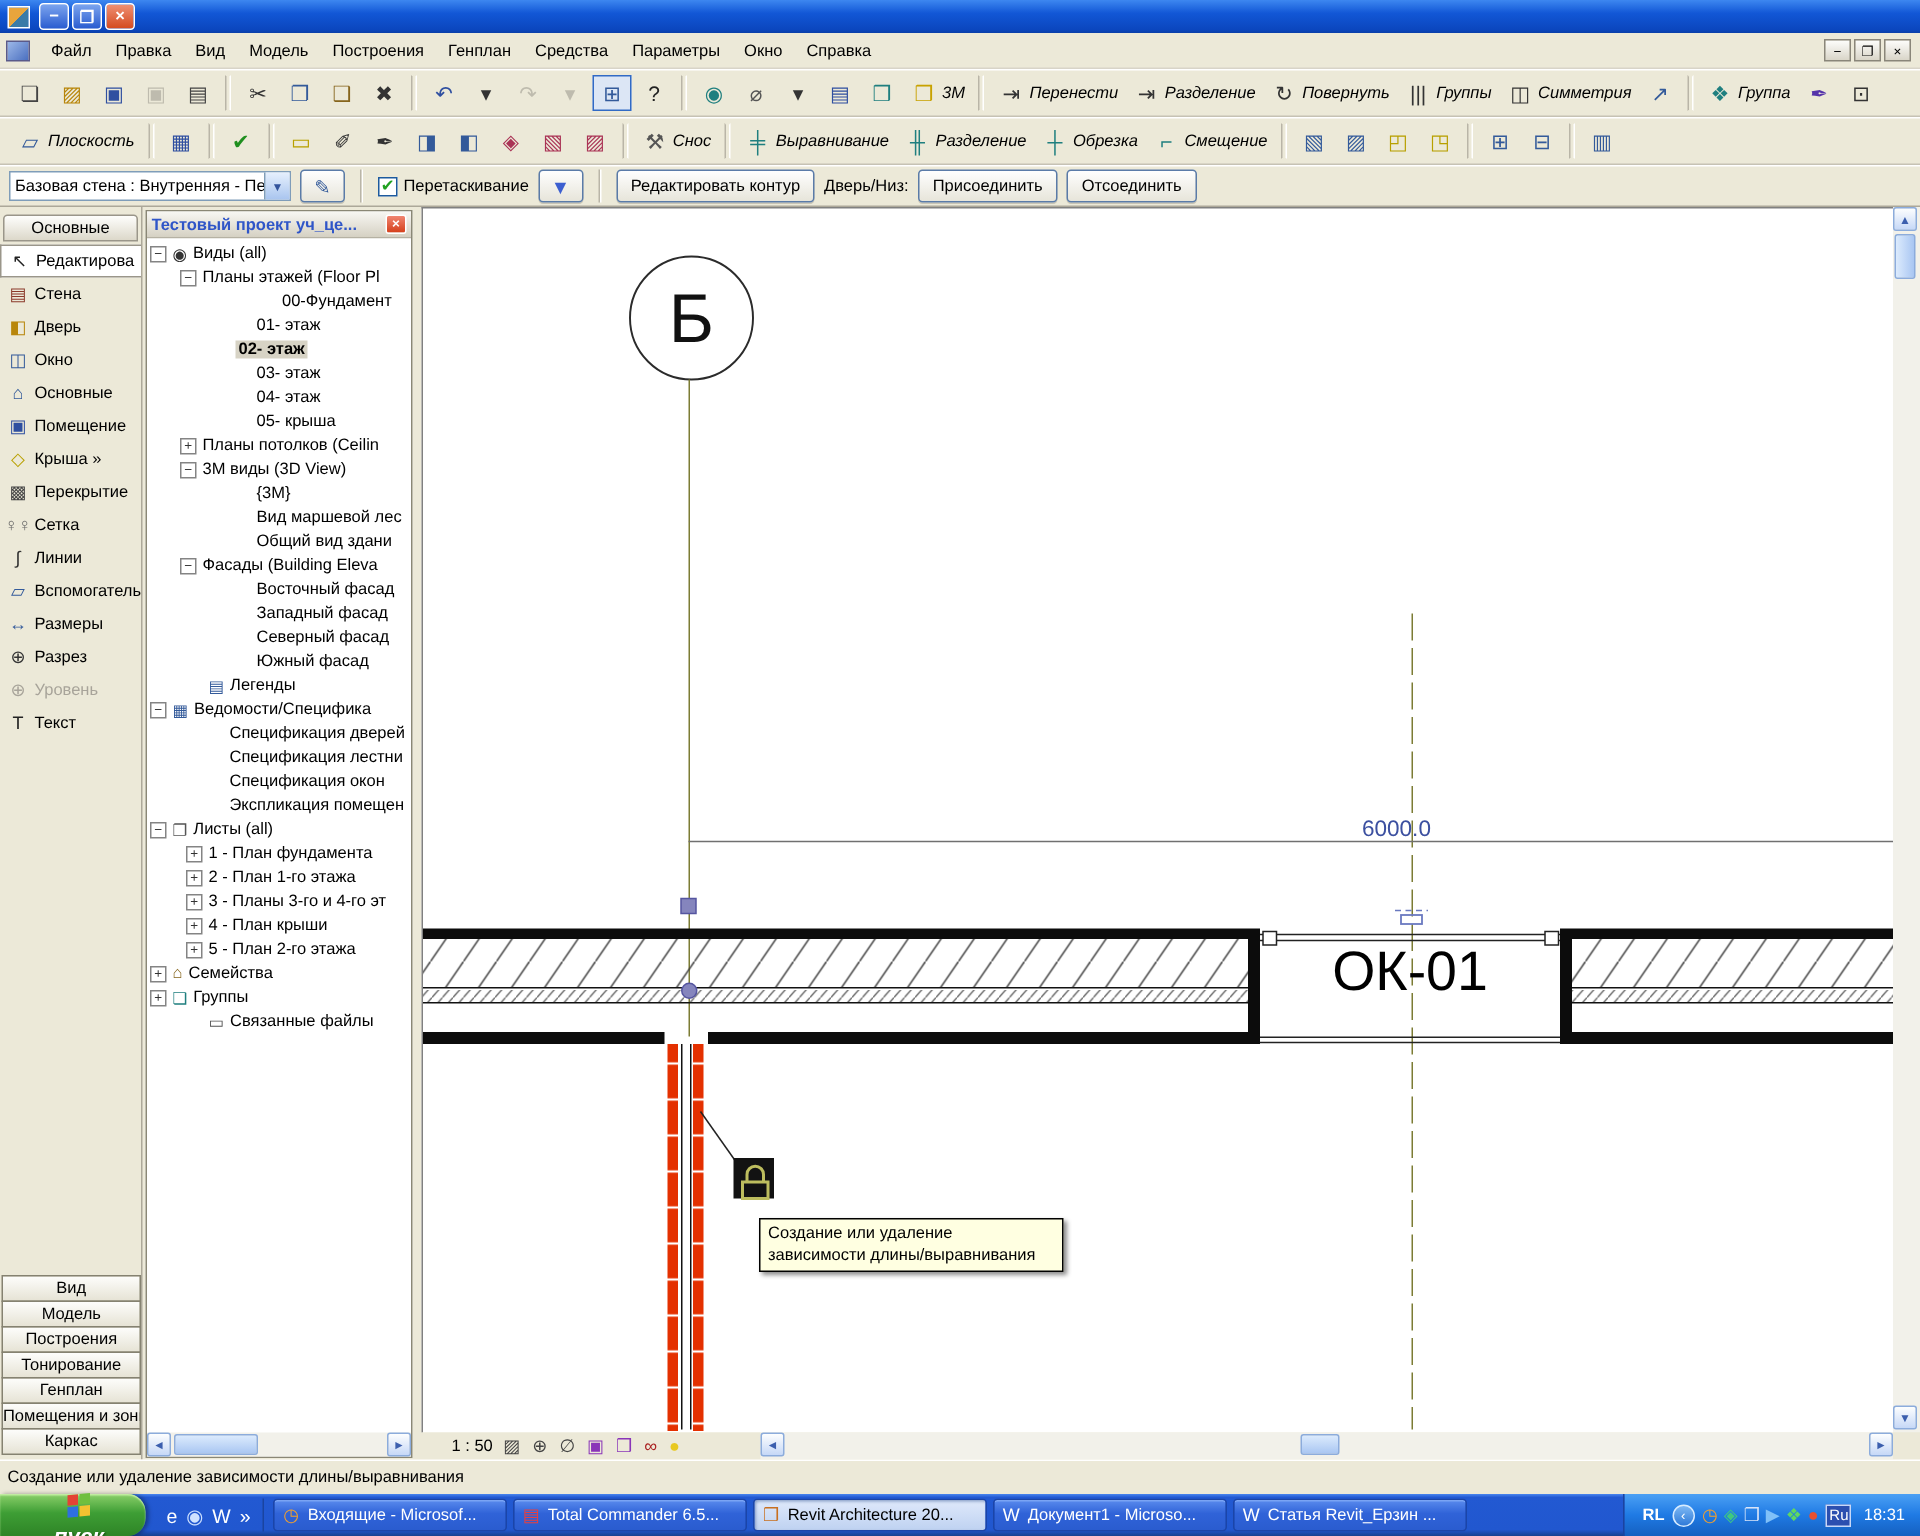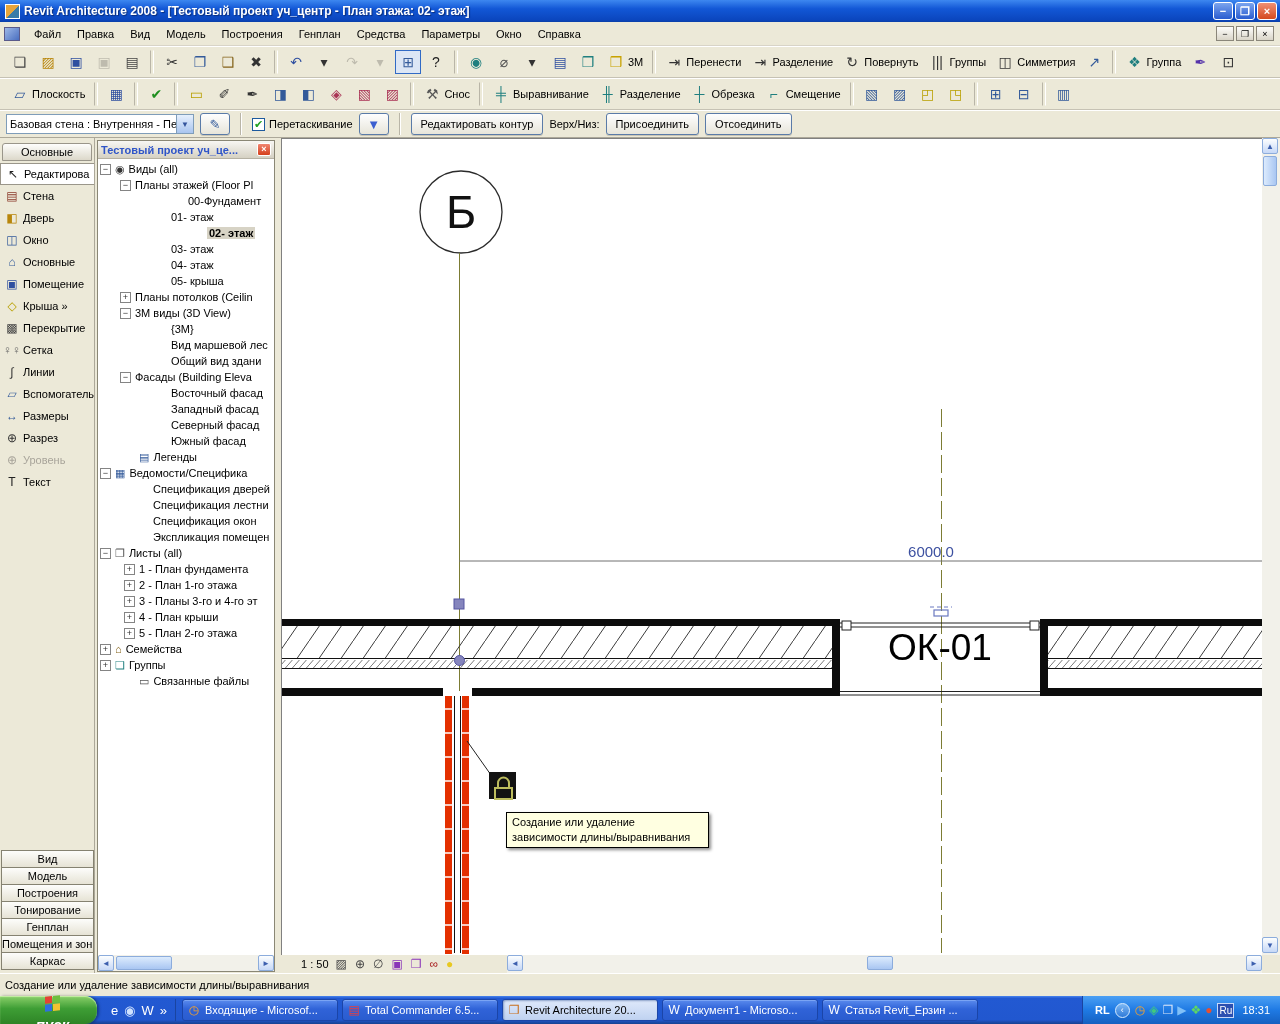--- a/index.html
+++ b/index.html
@@ -28,21 +28,21 @@
   .mdi-btns { margin-left:auto; display:flex; padding-right:6px; gap:2px; }
   .mdibtn { width:18px; height:15px; border:1px solid #8a867a; background:linear-gradient(#fdfdfb,#d9d5c8);
     font-size:9px; display:flex; align-items:center; justify-content:center; }
 
   
   .tbar { position:absolute; left:0; width:1280px; height:32px; background:#ece9d8;
     border-top:1px solid #fff; border-bottom:1px solid #c6c2b4; display:flex; align-items:center; padding-left:6px; }
   #tbar1 { top:46px; } #tbar2 { top:78px; }
   .tbtn { height:24px; display:flex; align-items:center; padding:0 3px; margin:0 1px; border:1px solid transparent; white-space:nowrap; }
   .tbtn .tico { min-width:18px; text-align:center; font-size:14px; line-height:22px; }
-  .tbtn .tlbl { margin-left:3px; }
+  .tbtn .tlbl { margin-left:3px;font-style:italic; }
   .tbtn .tlbl:empty { display:none; }
   .tbtn.dis { opacity:.55; }
   .tbtn.pressed { border:1px solid #316ac5; background:#dce6f5; }
   .tbtn.sep { width:4px; min-width:4px; padding:0; margin:0 4px; height:24px;
     border-left:1px solid #b9b5a7; border-right:1px solid #fff; }
 
   
   .optbar { position:absolute; left:0; top:110px; width:1280px; height:28px; background:#ece9d8;
     border-top:1px solid #fff; border-bottom:1px solid #aca899; display:flex; align-items:center; padding-left:6px; gap:6px; }
   .typesel { width:188px; height:20px; border:1px solid #7f9db9; background:#fff; display:flex; align-items:center; }
@@ -140,21 +140,20 @@
   .tico-s { font-size:12px; }
   .rubox { width:17px; height:15px; background:#2b4fb0; border:1px solid #c8d8f8; color:#fff; font-size:10px;
     text-align:center; line-height:13px; }
   .time { margin-left:3px; }
 </style>
 </head>
 <body>
 
 <div class="titlebar">
   <span class="appico"></span>
-  <span class="ttext">Revit Architecture 2008 - [Тестовый проект уч_центр - План этажа: 02- этаж]</span>
   <span class="winbtn">−</span>
   <span class="winbtn">❐</span>
   <span class="winbtn close">×</span>
 </div>
 
 <div class="menubar">
   <span class="childico"></span>
   <span style="display:flex;">
 
   <span class="menuitem"><span>Файл</span></span>
@@ -521,21 +520,21 @@
   <span class="osep"></span>
   <span style="display:flex;align-items:center;">
     <span class="chk">✔</span>
     <span>Перетаскивание</span>
   </span>
   <span class="obtn oiconbtn">
     <span class="funnel">▼</span>
   </span>
   <span class="osep"></span>
   <span class="obtn">Редактировать контур</span>
-  <span>Верх/Низ:</span>
+  <span>Дверь/Низ:</span>
   <span class="obtn">Присоединить</span>
   <span class="obtn">Отсоединить</span>
 </div>
 
 <div class="dbar">
   <div class="dheader">Основные</div>
   <div>
 
       <div class="ditem sel">
         <span class="dico" style="color: rgb(34, 34, 34);">↖</span>
@@ -648,21 +647,21 @@
 
         <span class="tlabel">00-Фундамент</span>
       </div>
 
       <div class="trow" style="padding-left: 58px;">
         <span class="tbox" style="visibility: hidden;"></span>
 
         <span class="tlabel">01- этаж</span>
       </div>
 
-      <div class="trow sel" style="padding-left: 58px; margin-left: 36px;">
+      <div class="trow sel" style="padding-left: 44px;">
         <span class="tbox" style="visibility: hidden;"></span>
 
         <span class="tlabel">02- этаж</span>
       </div>
 
       <div class="trow" style="padding-left: 58px;">
         <span class="tbox" style="visibility: hidden;"></span>
 
         <span class="tlabel">03- этаж</span>
       </div>

